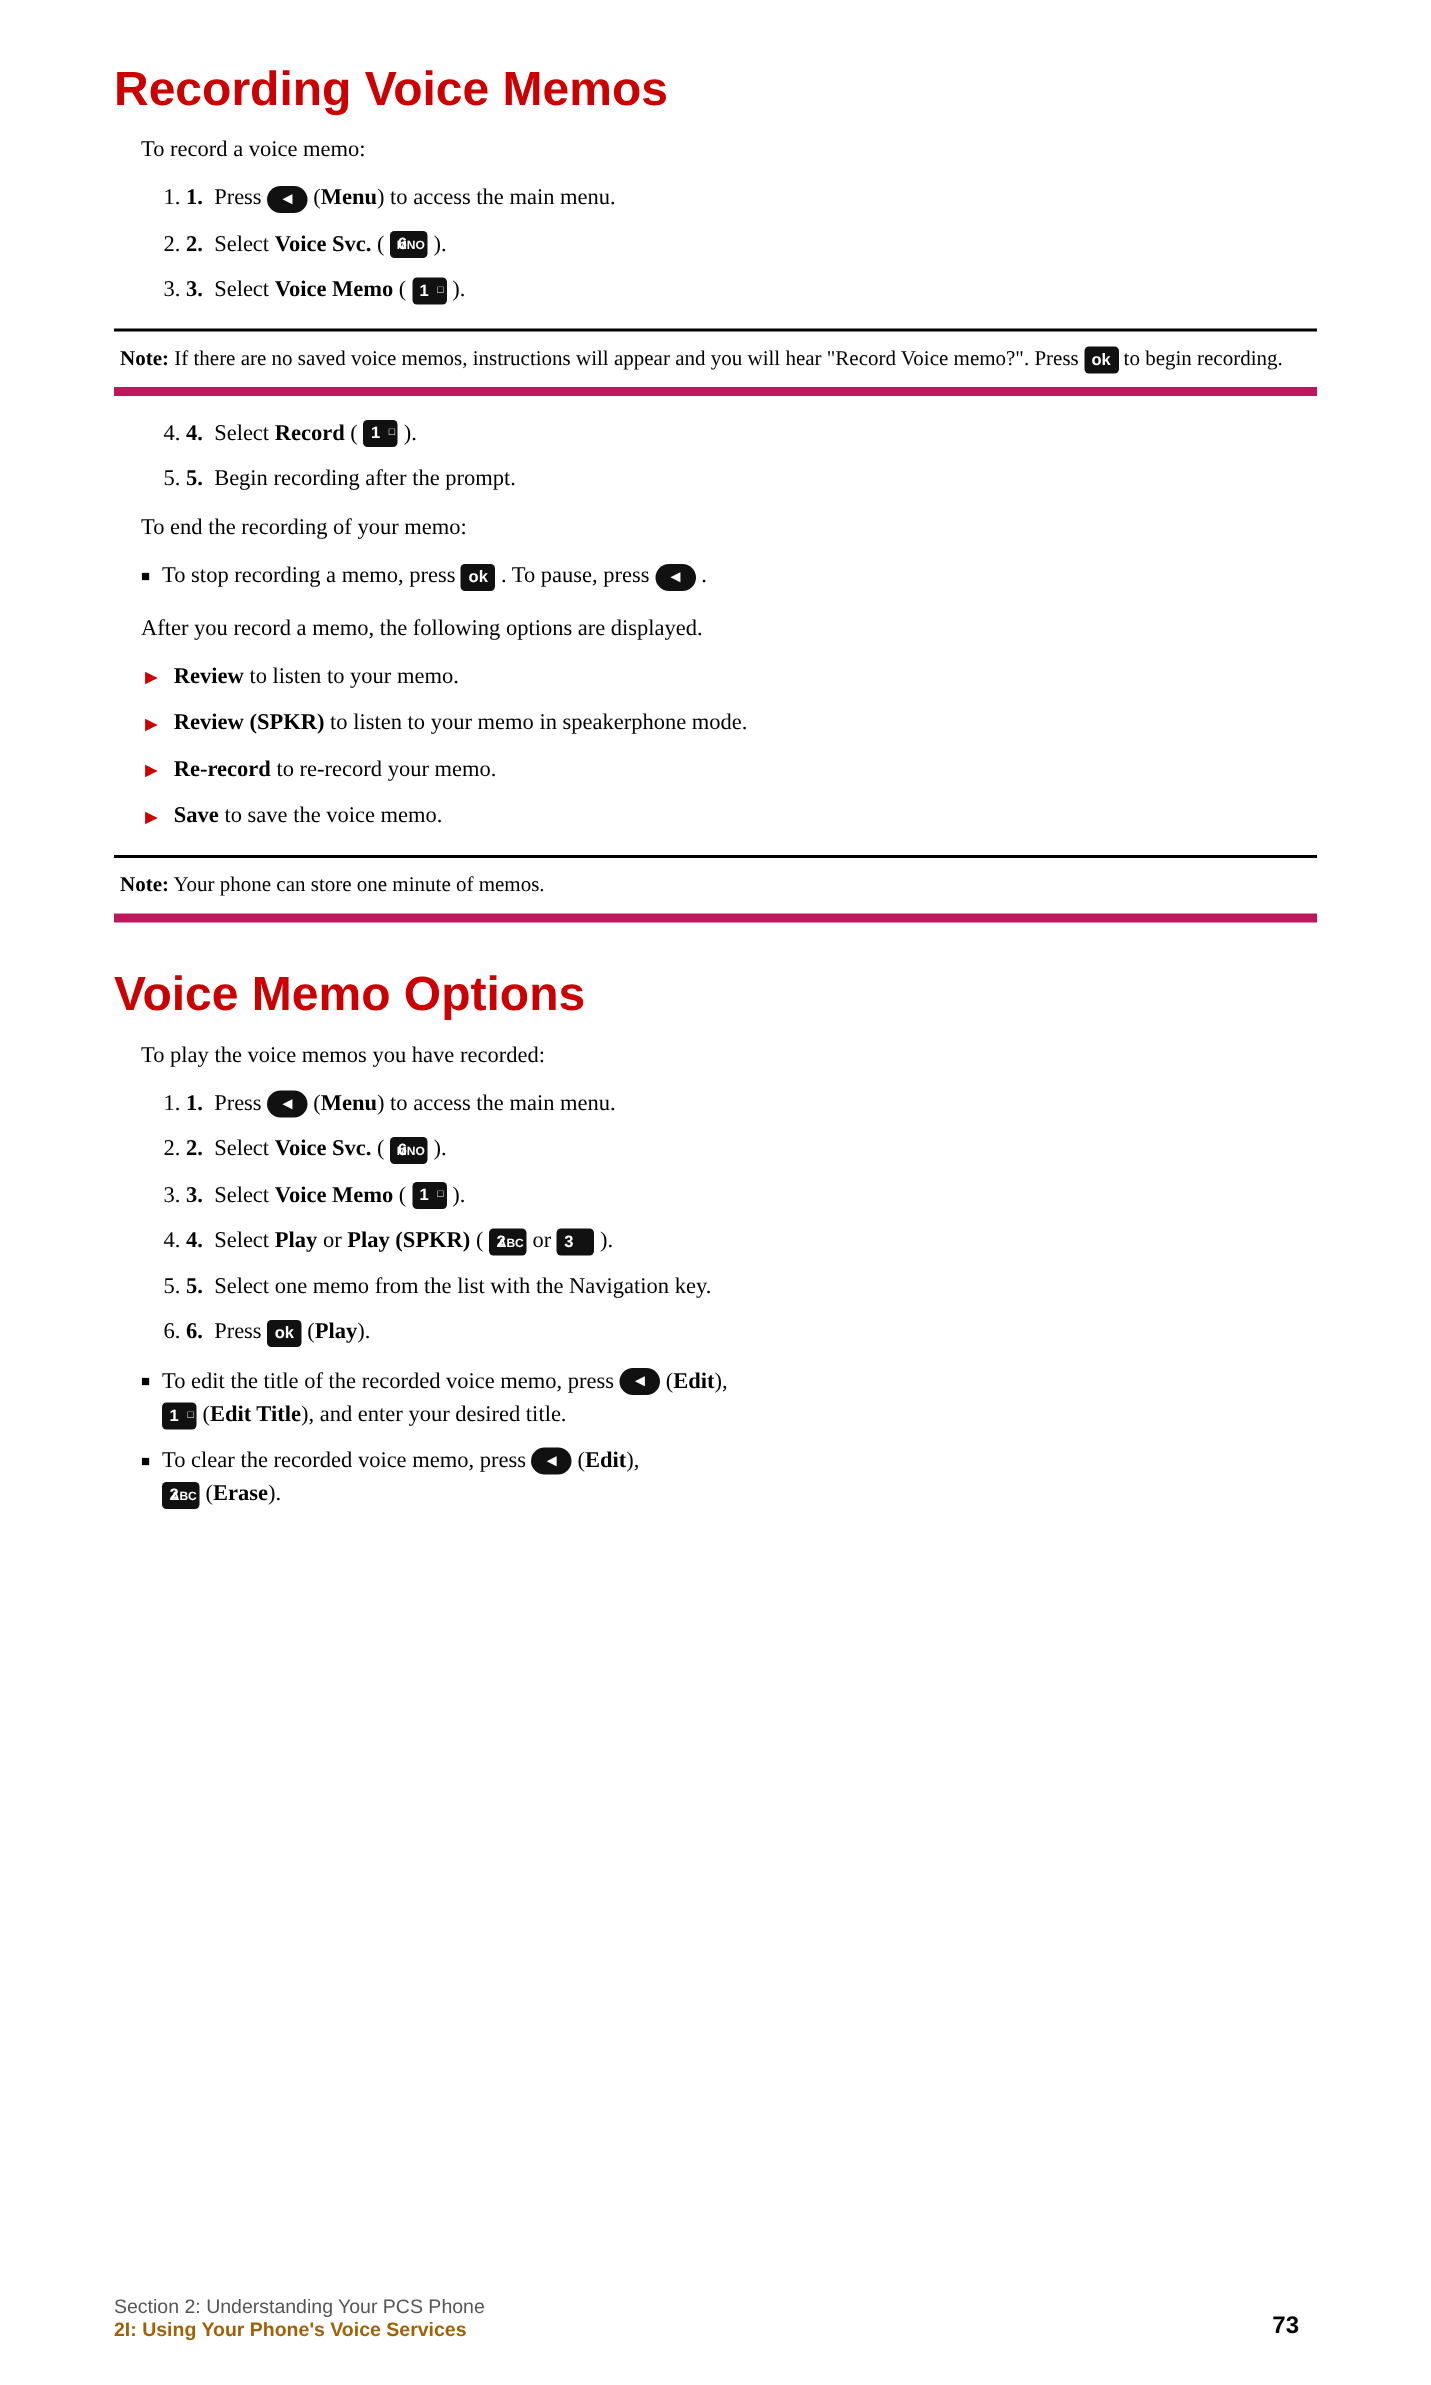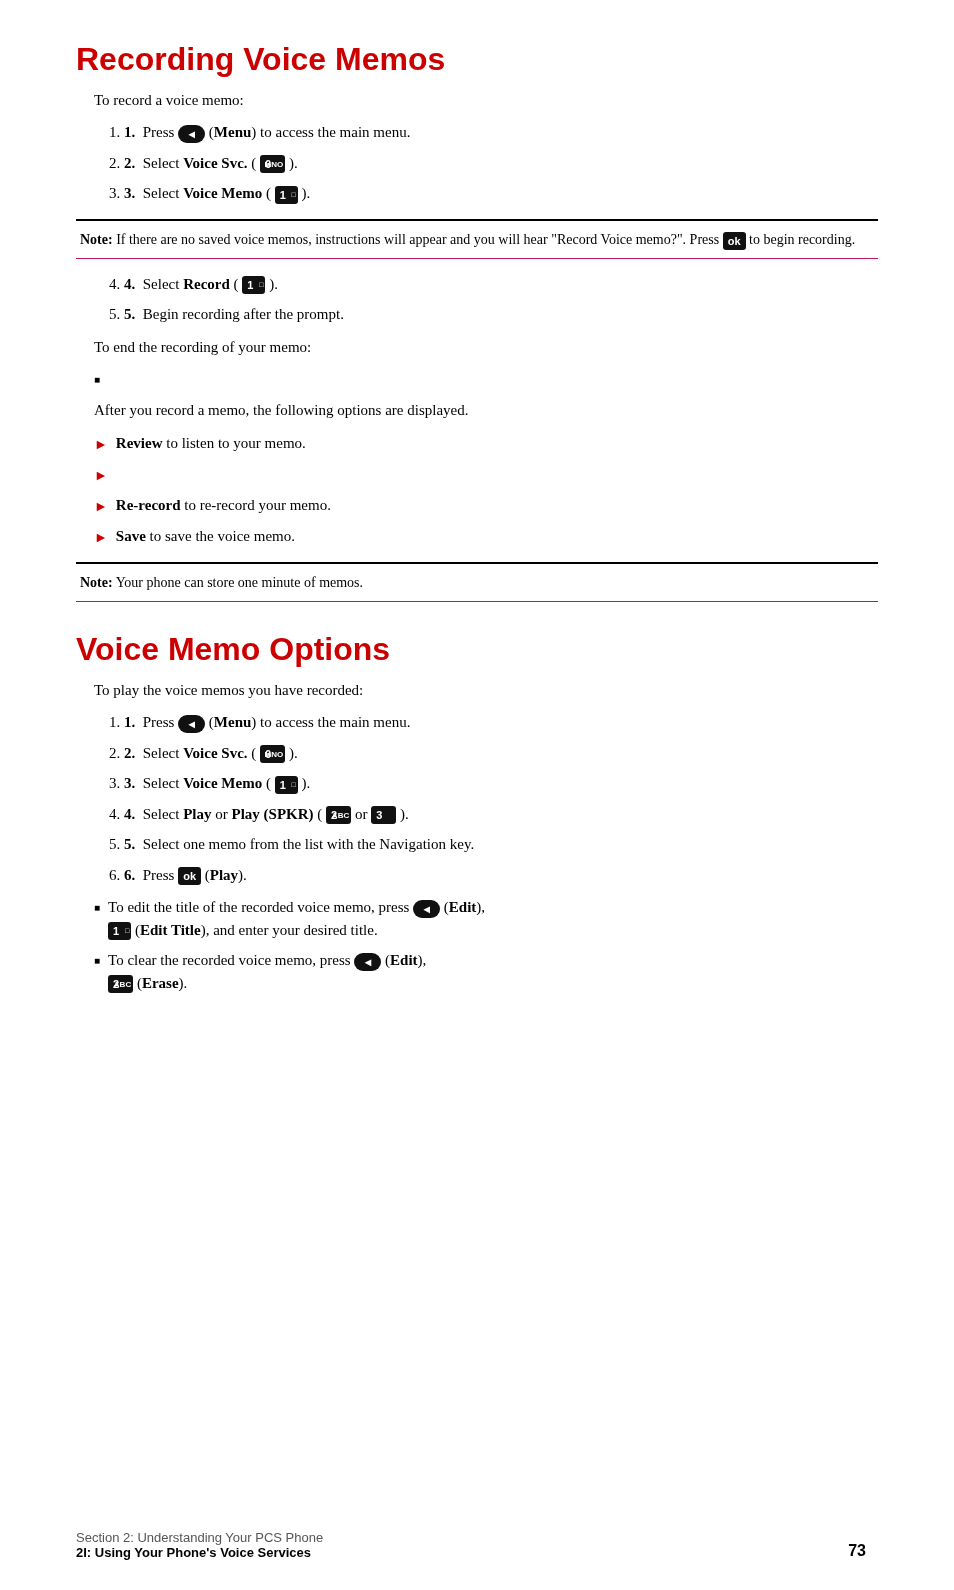--- a/index.html
+++ b/index.html
@@ -34,21 +34,21 @@
     }
 
     ol.steps li {
       font-size: 15px;
       margin-bottom: 8px;
       line-height: 1.5;
     }
 
     .note-box {
       border-top: 2px solid #000;
-      border-bottom: 1px solid #be185d;
+      border-bottom: 6px solid #be185d;
       padding: 8px 4px;
       margin: 14px 0;
       font-size: 14px;
       line-height: 1.5;
     }
 
     .note-box .note-label {
       font-weight: bold;
     }
 
@@ -128,21 +128,21 @@
     }
 
     .footer-left .footer-section {
       font-size: 13px;
       color: #555;
     }
 
     .footer-left .footer-bold {
       font-weight: bold;
       font-size: 13px;
-      color: #000000;
+      color: #a16207;
     }
 
     .footer-right {
       font-weight: bold;
       font-size: 16px;
       font-family: Arial, sans-serif;
     }
 
     .inline-key {
       display: inline-block;
@@ -217,32 +217,40 @@
     <span style="font-weight:bold;">5.</span>&nbsp;
     <span>Begin recording after the prompt.</span>
   </li>
 </ol>
 
 <p class="para-text">To end the recording of your memo:</p>
 
 <ul class="square-bullet-list">
   <li>
     <span class="sq">■</span>
+    <span>
+      To stop recording a memo, press
+      <span class="inline-key" style="border-radius:3px;">ok</span>
+      . To pause, press
+      <span class="inline-key-oval">◄</span>
+      .
+    </span>
   </li>
 </ul>
 
 <p class="para-text">After you record a memo, the following options are displayed.</p>
 
 <ul class="bullet-list">
   <li>
     <span class="tri">►</span>
     <span><span class="bold-term">Review</span> to listen to your memo.</span>
   </li>
   <li>
     <span class="tri">►</span>
+    <span><span class="bold-term">Review (SPKR)</span> to listen to your memo in speakerphone mode.</span>
   </li>
   <li>
     <span class="tri">►</span>
     <span><span class="bold-term">Re-record</span> to re-record your memo.</span>
   </li>
   <li>
     <span class="tri">►</span>
     <span><span class="bold-term">Save</span> to save the voice memo.</span>
   </li>
 </ul>

